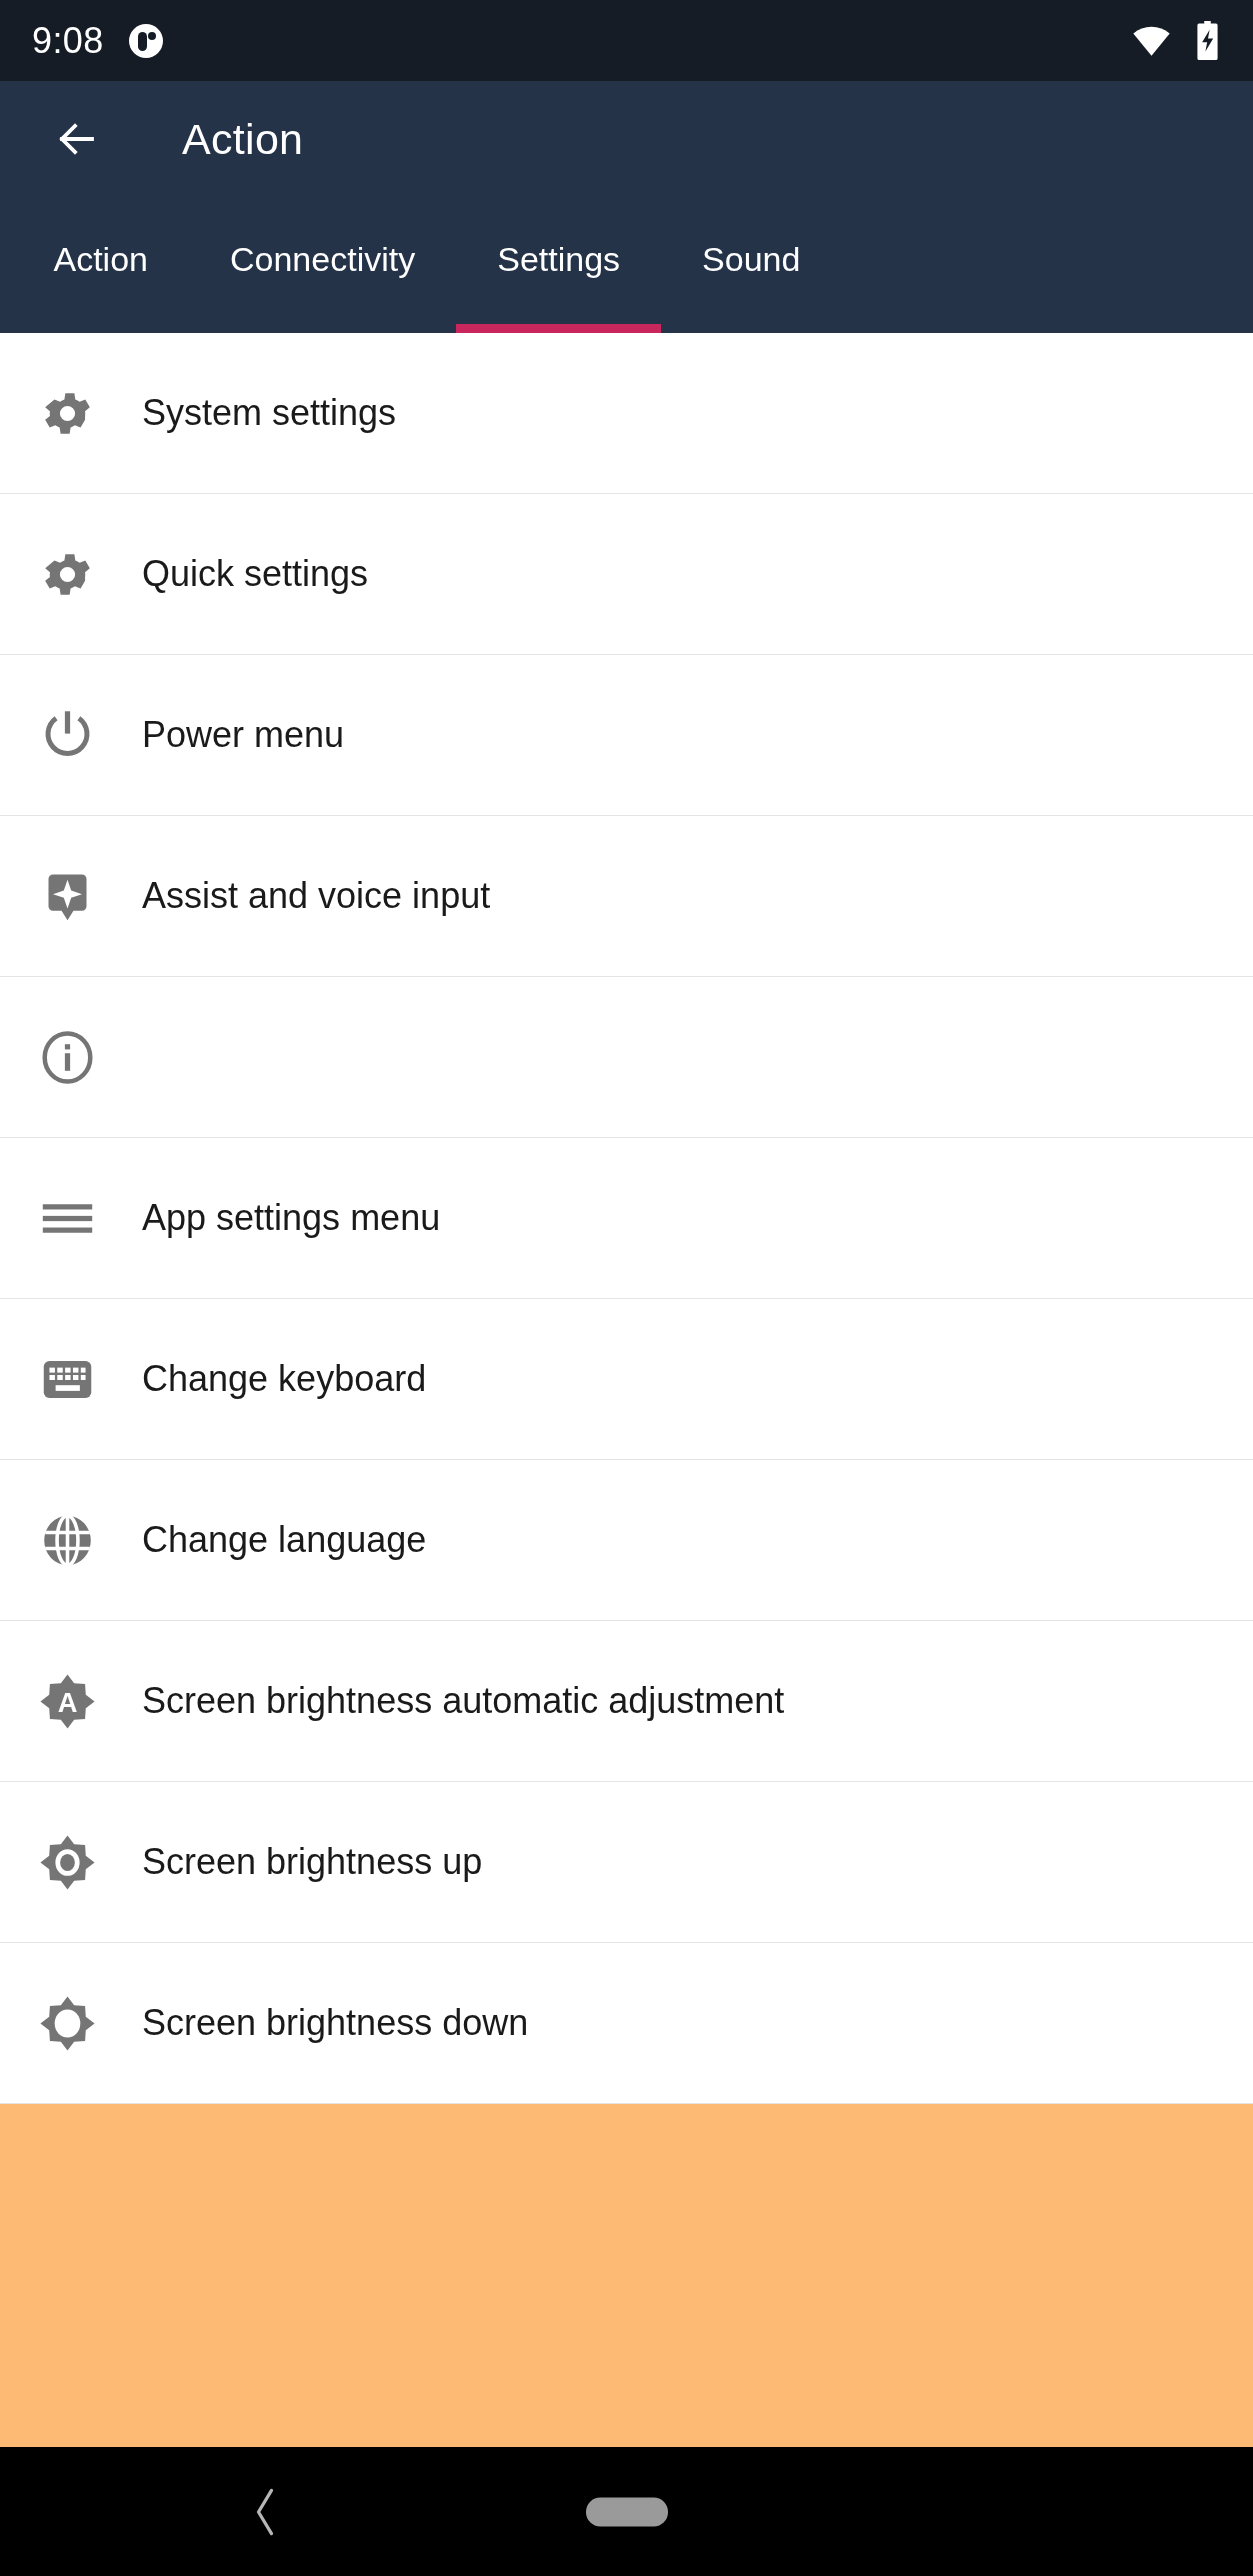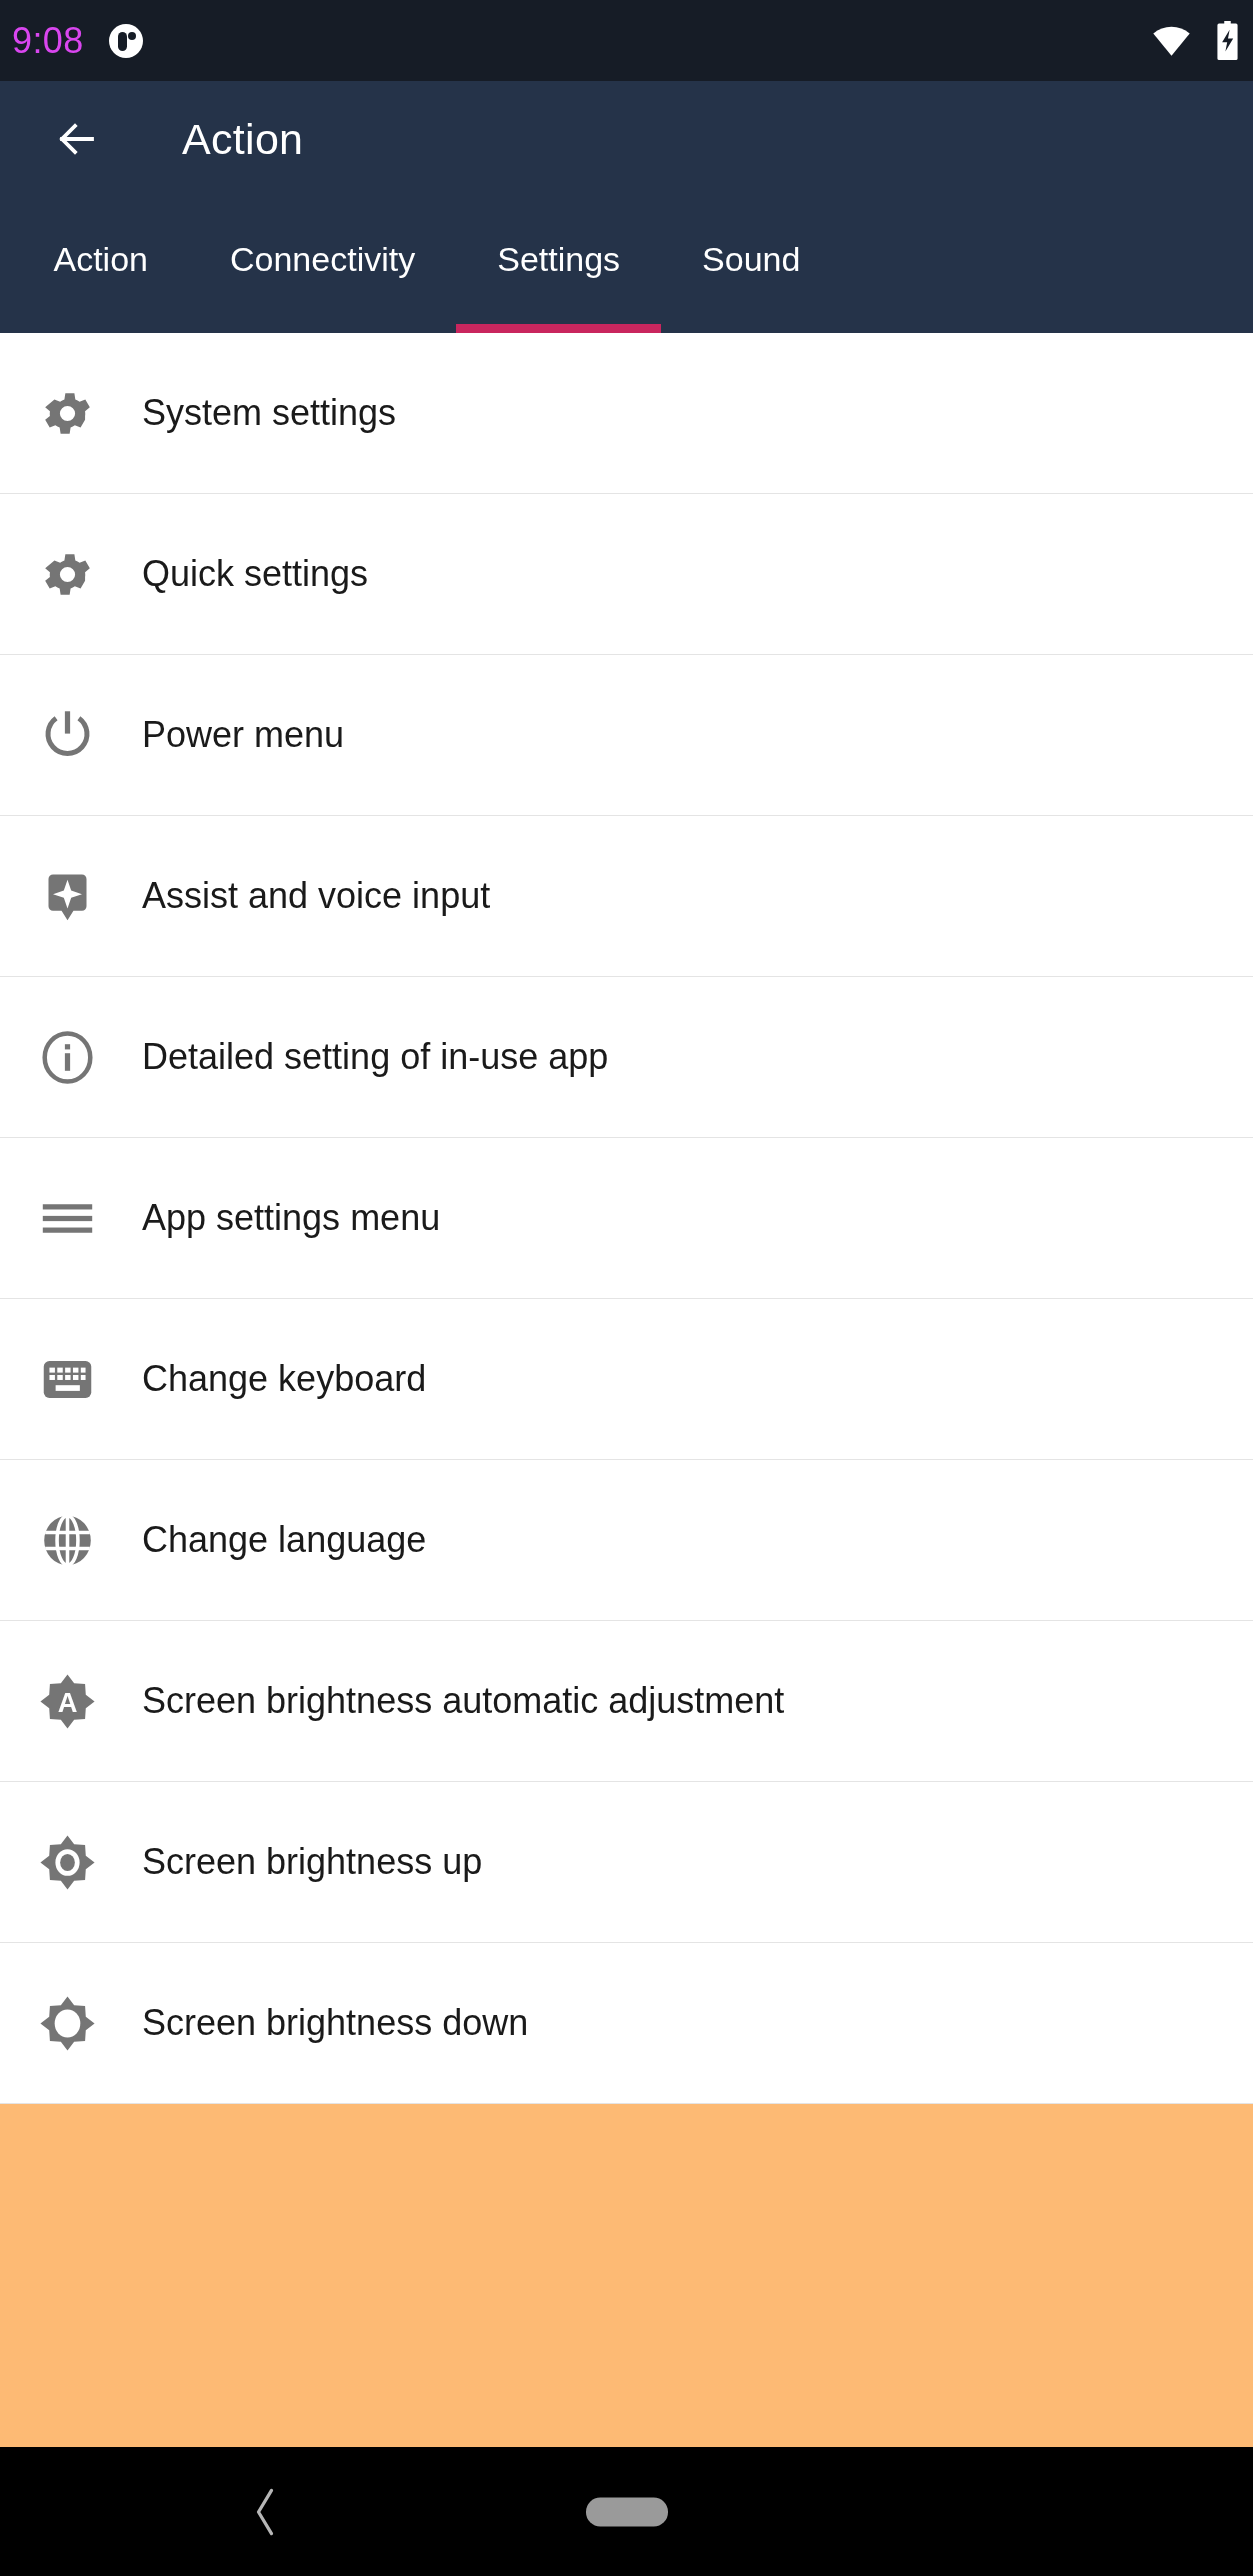--- a/index.html
+++ b/index.html
@@ -7,22 +7,22 @@
     width:1253px; height:2576px;
     background:#ffffff;
     font-family:"Liberation Sans", sans-serif;
     overflow:hidden;
   }
   .screen { position:relative; width:1253px; height:2576px; display:flex; flex-direction:column; }
 
   
   .status-bar {
     height:81px; background:#161c26; flex:0 0 81px;
-    display:flex; align-items:center; padding:0 12px;
-    color:#d946ef;
+    display:flex; align-items:center; padding:0 32px;
+    color:#ffffff;
   }
   .status-clock { font-size:36px; letter-spacing:0.4px; line-height:1; }
   .status-left-icons { display:flex; align-items:center; margin-left:25px; }
   .app-notif-icon { width:34px; height:34px; position:relative; }
   .app-notif-icon .disc {
     position:absolute; inset:0; border-radius:50%; background:#ffffff;
   }
   .app-notif-icon .bar {
     position:absolute; left:9px; top:8px; width:9px; height:19px;
     border-radius:4.5px; background:#161c26;
@@ -196,21 +196,20 @@
     </div>
 
     <div class="list-row">
       <span class="row-icon">
         <svg viewBox="0 0 24 24" width="57" height="57" aria-hidden="true">
           <ellipse cx="12" cy="12" rx="9.6" ry="10.1" fill="none" stroke="#757575" stroke-width="1.9"></ellipse>
           <rect x="10.9" y="10.2" width="2.2" height="7.4" fill="#757575"></rect>
           <rect x="10.9" y="6.4" width="2.2" height="2.2" fill="#757575"></rect>
         </svg>
       </span>
-      <span class="row-label">Detailed setting of in-use app</span>
     </div>
 
     <div class="list-row">
       <span class="row-icon">
         <svg viewBox="0 0 24 24" width="57" height="57" aria-hidden="true">
           <rect x="1.6" y="6.0" width="20.8" height="2.2" fill="#757575"></rect>
           <rect x="1.6" y="10.9" width="20.8" height="2.2" fill="#757575"></rect>
           <rect x="1.6" y="15.8" width="20.8" height="2.2" fill="#757575"></rect>
         </svg>
       </span>

